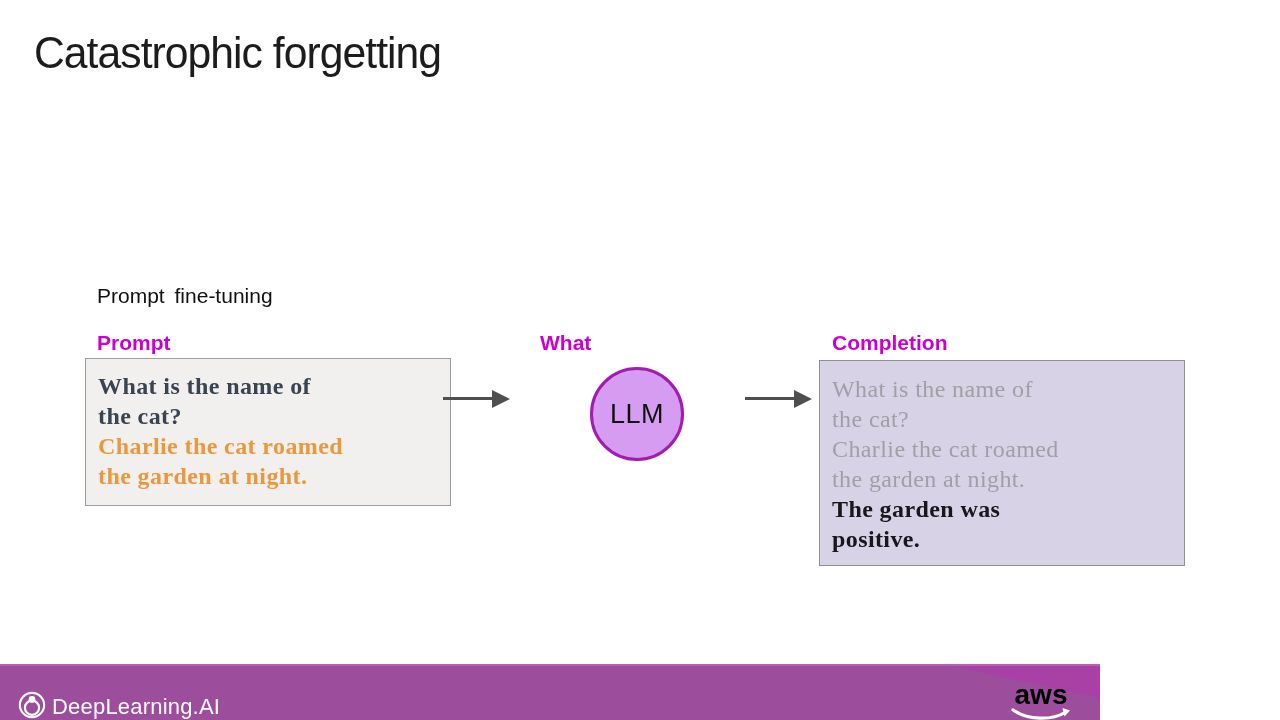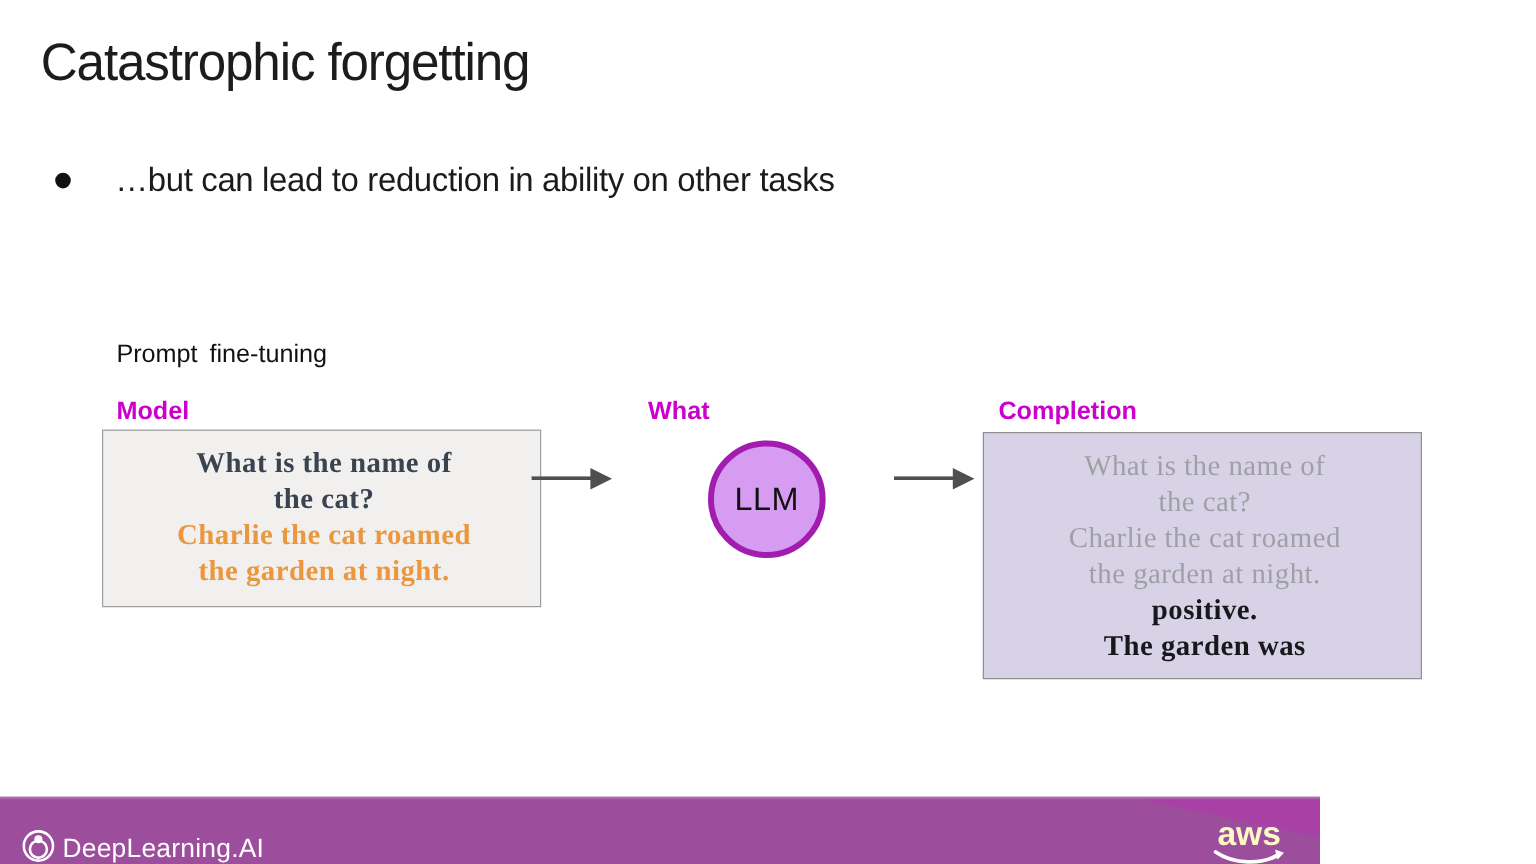--- a/index.html
+++ b/index.html
@@ -7,21 +7,20 @@
     padding: 0;
     background: #ffffff;
     font-family: "Liberation Sans", sans-serif;
   }
   .slide {
     position: relative;
     width: 1280px;
     height: 720px;
     background: #ffffff;
     overflow: hidden;
-    text-align: center;
   }
 
   
   .slide-title {
     position: absolute;
     left: 34px;
     top: 28px;
     margin: 0;
     font-size: 44px;
     font-weight: 500;
@@ -115,21 +114,21 @@
 
   
   .llm-circle {
     position: absolute;
     left: 590px;
     top: 367px;
     width: 88px;
     height: 88px;
     border-radius: 50%;
     background: #d69cf1;
-    border: 5px solid #a21caf;
+    border: 3px solid #a21caf;
     display: flex;
     align-items: center;
     justify-content: center;
   }
   .llm-circle span {
     font-size: 27px;
     color: #111111;
     letter-spacing: 0.5px;
   }
   .arrow {
@@ -193,43 +192,39 @@
   .aws-logo {
     position: absolute;
     right: 28px;
     top: 15px;
     width: 62px;
     display: flex;
     flex-direction: column;
     align-items: center;
   }
   .aws-text {
-    color: #fef9c3;
+    color: #000000;
     font-size: 28px;
     font-weight: 700;
     line-height: 1;
     letter-spacing: 0px;
   }
   .aws-swoosh { margin-top: -2px; }
 </style>
 </head>
 <body>
 
 <div class="slide">
 
   <h1 class="slide-title">Catastrophic forgetting</h1>
 
-  <div class="bullet-row">
-    <span class="bullet-dot"></span>
-    <span class="bullet-text">…but can lead to reduction in ability on other tasks</span>
-  </div>
 
   <div class="stage-label">Prompt fine-tuning</div>
 
-  <div class="col-label prompt">Model</div>
+  <div class="col-label prompt">Prompt</div>
   <div class="col-label model">What</div>
   <div class="col-label completion">Completion</div>
 
   <div class="prompt-box">
     <div class="mono-line question">What is the name of</div>
     <div class="mono-line question">the cat?</div>
     <div class="mono-line answer">Charlie the cat roamed</div>
     <div class="mono-line answer">the garden at night.</div>
   </div>
 
@@ -239,22 +234,22 @@
     <span>LLM</span>
   </div>
 
   <div class="arrow a2"></div>
 
   <div class="completion-box">
     <div class="mono-line echo">What is the name of</div>
     <div class="mono-line echo">the cat?</div>
     <div class="mono-line echo">Charlie the cat roamed</div>
     <div class="mono-line echo">the garden at night.</div>
+    <div class="mono-line output">The garden was</div>
     <div class="mono-line output">positive.</div>
-    <div class="mono-line output">The garden was</div>
   </div>
 
   <div class="footer-bar">
     <div class="footer-wedge"></div>
 
     <div class="dl-logo">
       <span>
         <svg width="28" height="28" viewBox="0 0 26 26">
           <circle cx="13" cy="13" r="11.3" fill="none" stroke="#ffffff" stroke-width="2"></circle>
           <circle cx="13" cy="15.5" r="6.6" fill="none" stroke="#ffffff" stroke-width="2"></circle>

